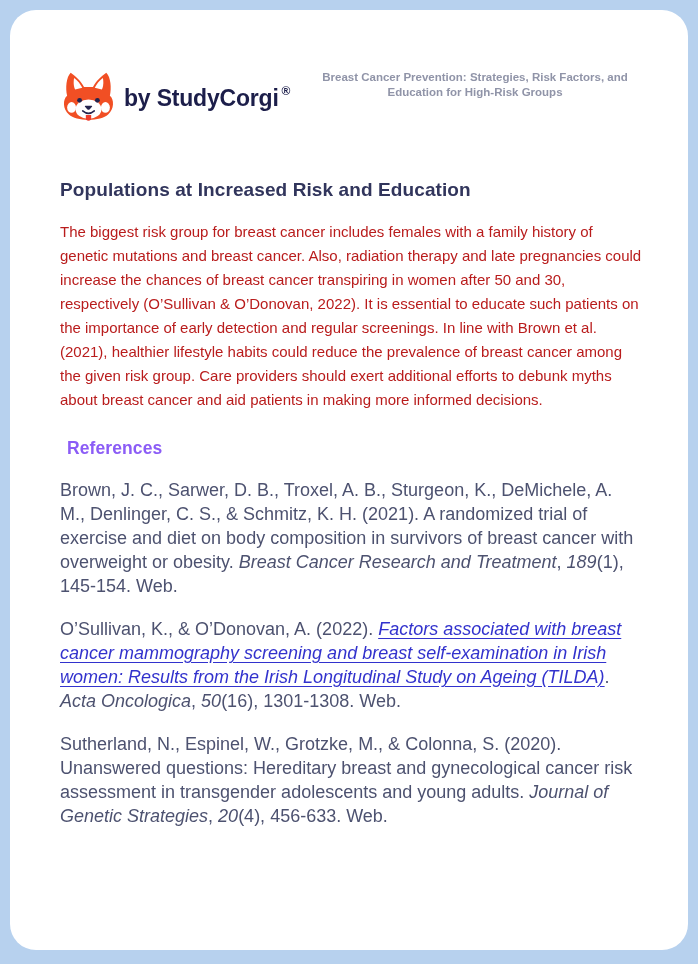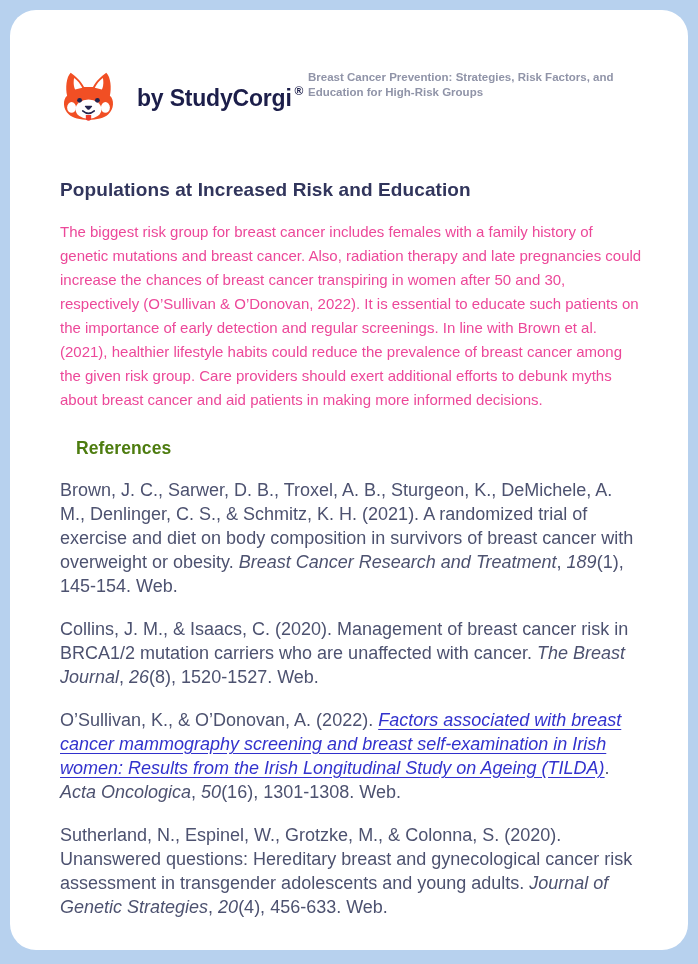--- a/index.html
+++ b/index.html
@@ -21,42 +21,42 @@
   }
   
   .hdr {
     display: flex;
     justify-content: space-between;
     align-items: flex-start;
   }
   .brand {
     display: flex;
     align-items: center;
-    gap: 20px;
+    gap: 7px;
     margin-top: 4px;
   }
   .logo { width: 57px; height: 57px; flex: 0 0 auto; }
   .logo svg { width: 100%; height: 100%; display: block; }
   .brand-text {
     font-size: 23px;
     font-weight: 700;
     color: #1c1e4a;
     letter-spacing: -0.2px;
     white-space: nowrap;
   }
   .brand-text sup.reg {
     font-size: 12px;
     font-weight: 700;
     margin-left: 3px;
     position: relative;
     top: -2px;
   }
   .doc-meta {
     width: 334px;
-    text-align: left;
+    text-align: center;
     padding-top: 4px;
   }
   .doc-title {
     font-size: 11.5px;
     font-weight: 700;
     color: #9094a8;
     line-height: 1.32;
   }
   .doc-url {
     display: block;
@@ -73,27 +73,27 @@
     margin: 52px 0 0 0;
     font-size: 19px;
     font-weight: 700;
     color: #31355c;
     letter-spacing: 0.1px;
   }
   p.body-par {
     margin: 19px 0 0 0;
     font-size: 15px;
     line-height: 24px;
-    color: #ec4899;
+    color: #b91c1c;
   }
   h2.refs-h {
-    margin: 26px 0 0 16px;
+    margin: 26px 0 0 7px;
     font-size: 17.5px;
     font-weight: 700;
-    color: #4d7c0f;
+    color: #8b5cf6;
     letter-spacing: 0.1px;
   }
   .refs p.ref {
     margin: 19px 0 0 0;
     font-size: 18px;
     line-height: 24px;
     color: #4d5270;
   }
   .refs .it { font-style: italic; }
   .refs a.ref-link {
@@ -131,19 +131,18 @@
       <div class="doc-title">Breast Cancer Prevention: Strategies, Risk Factors, and Education for High-Risk Groups</div>
     </div>
   </div>
 
   <main>
     <h1 class="section-h">Populations at Increased Risk and Education</h1>
     <p class="body-par">The biggest risk group for breast cancer includes females with a family history of genetic mutations and breast cancer. Also, radiation therapy and late pregnancies could increase the chances of breast cancer transpiring in women after 50 and 30, respectively (O’Sullivan &amp; O’Donovan, 2022). It is essential to educate such patients on the importance of early detection and regular screenings. In line with Brown et al. (2021), healthier lifestyle habits could reduce the prevalence of breast cancer among the given risk group. Care providers should exert additional efforts to debunk myths about breast cancer and aid patients in making more informed decisions.</p>
     <h2 class="refs-h">References</h2>
     <div class="refs">
         <p class="ref"><span>Brown, J. C., Sarwer, D. B., Troxel, A. B., Sturgeon, K., DeMichele, A. M., Denlinger, C. S., &amp; Schmitz, K. H. (2021). A randomized trial of exercise and diet on body composition in survivors of breast cancer with overweight or obesity. </span><span class="it">Breast Cancer Research and Treatment</span><span>, </span><span class="it">189</span><span>(1), 145-154. Web.</span></p>
-        <p class="ref"><span>Collins, J. M., &amp; Isaacs, C. (2020). Management of breast cancer risk in BRCA1/2 mutation carriers who are unaffected with cancer. </span><span class="it">The Breast Journal</span><span>, </span><span class="it">26</span><span>(8), 1520-1527. Web.</span></p>
         <p class="ref"><span>O’Sullivan, K., &amp; O’Donovan, A. (2022). </span><a class="ref-link">Factors associated with breast cancer mammography screening and breast self-examination in Irish women: Results from the Irish Longitudinal Study on Ageing (TILDA)</a><span>. </span><span class="it">Acta Oncologica</span><span>, </span><span class="it">50</span><span>(16), 1301-1308. Web.</span></p>
         <p class="ref"><span>Sutherland, N., Espinel, W., Grotzke, M., &amp; Colonna, S. (2020). Unanswered questions: Hereditary breast and gynecological cancer risk assessment in transgender adolescents and young adults. </span><span class="it">Journal of Genetic Strategies</span><span>, </span><span class="it">20</span><span>(4), 456-633. Web.</span></p>
       </div>
   </main>
 
 </div>
 
 </body></html>

